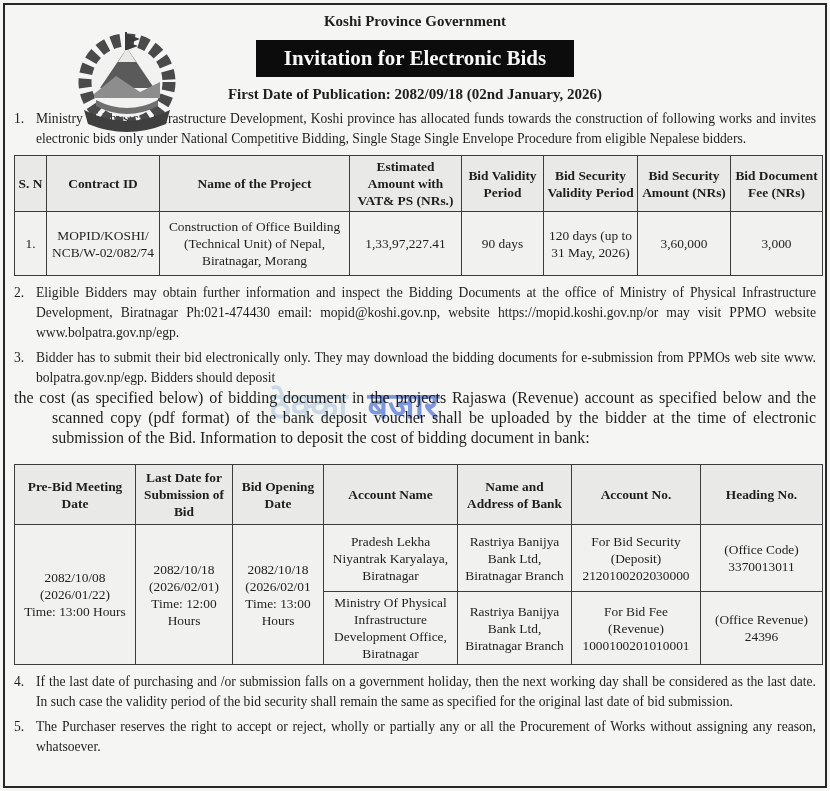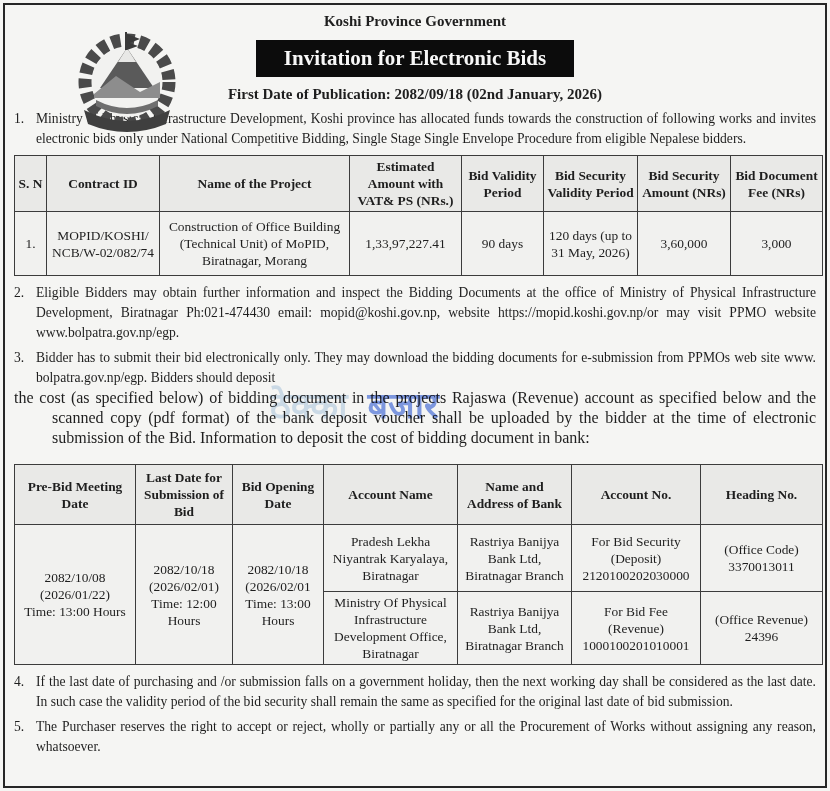--- a/index.html
+++ b/index.html
@@ -108,21 +108,21 @@
           <th>Bid Document Fee (NRs)</th>
         </tr>
       </thead>
       <tbody>
         <tr>
           <td>1.</td>
           <td>
             <span class="cellline">MOPID/KOSHI/</span>
             <span class="cellline">NCB/W-02/082/74</span>
           </td>
-          <td>Construction of Office Building (Technical Unit) of MoPID, Biratnagar, Morang</td>
+          <td>Construction of Office Building (Technical Unit) of Nepal, Biratnagar, Morang</td>
           <td>1,33,97,227.41</td>
           <td>90 days</td>
           <td>120 days (up to 31 May, 2026)</td>
           <td>3,60,000</td>
           <td>3,000</td>
         </tr>
       </tbody>
     </table>
 
     <div class="clause" style="margin-top:7px;">

